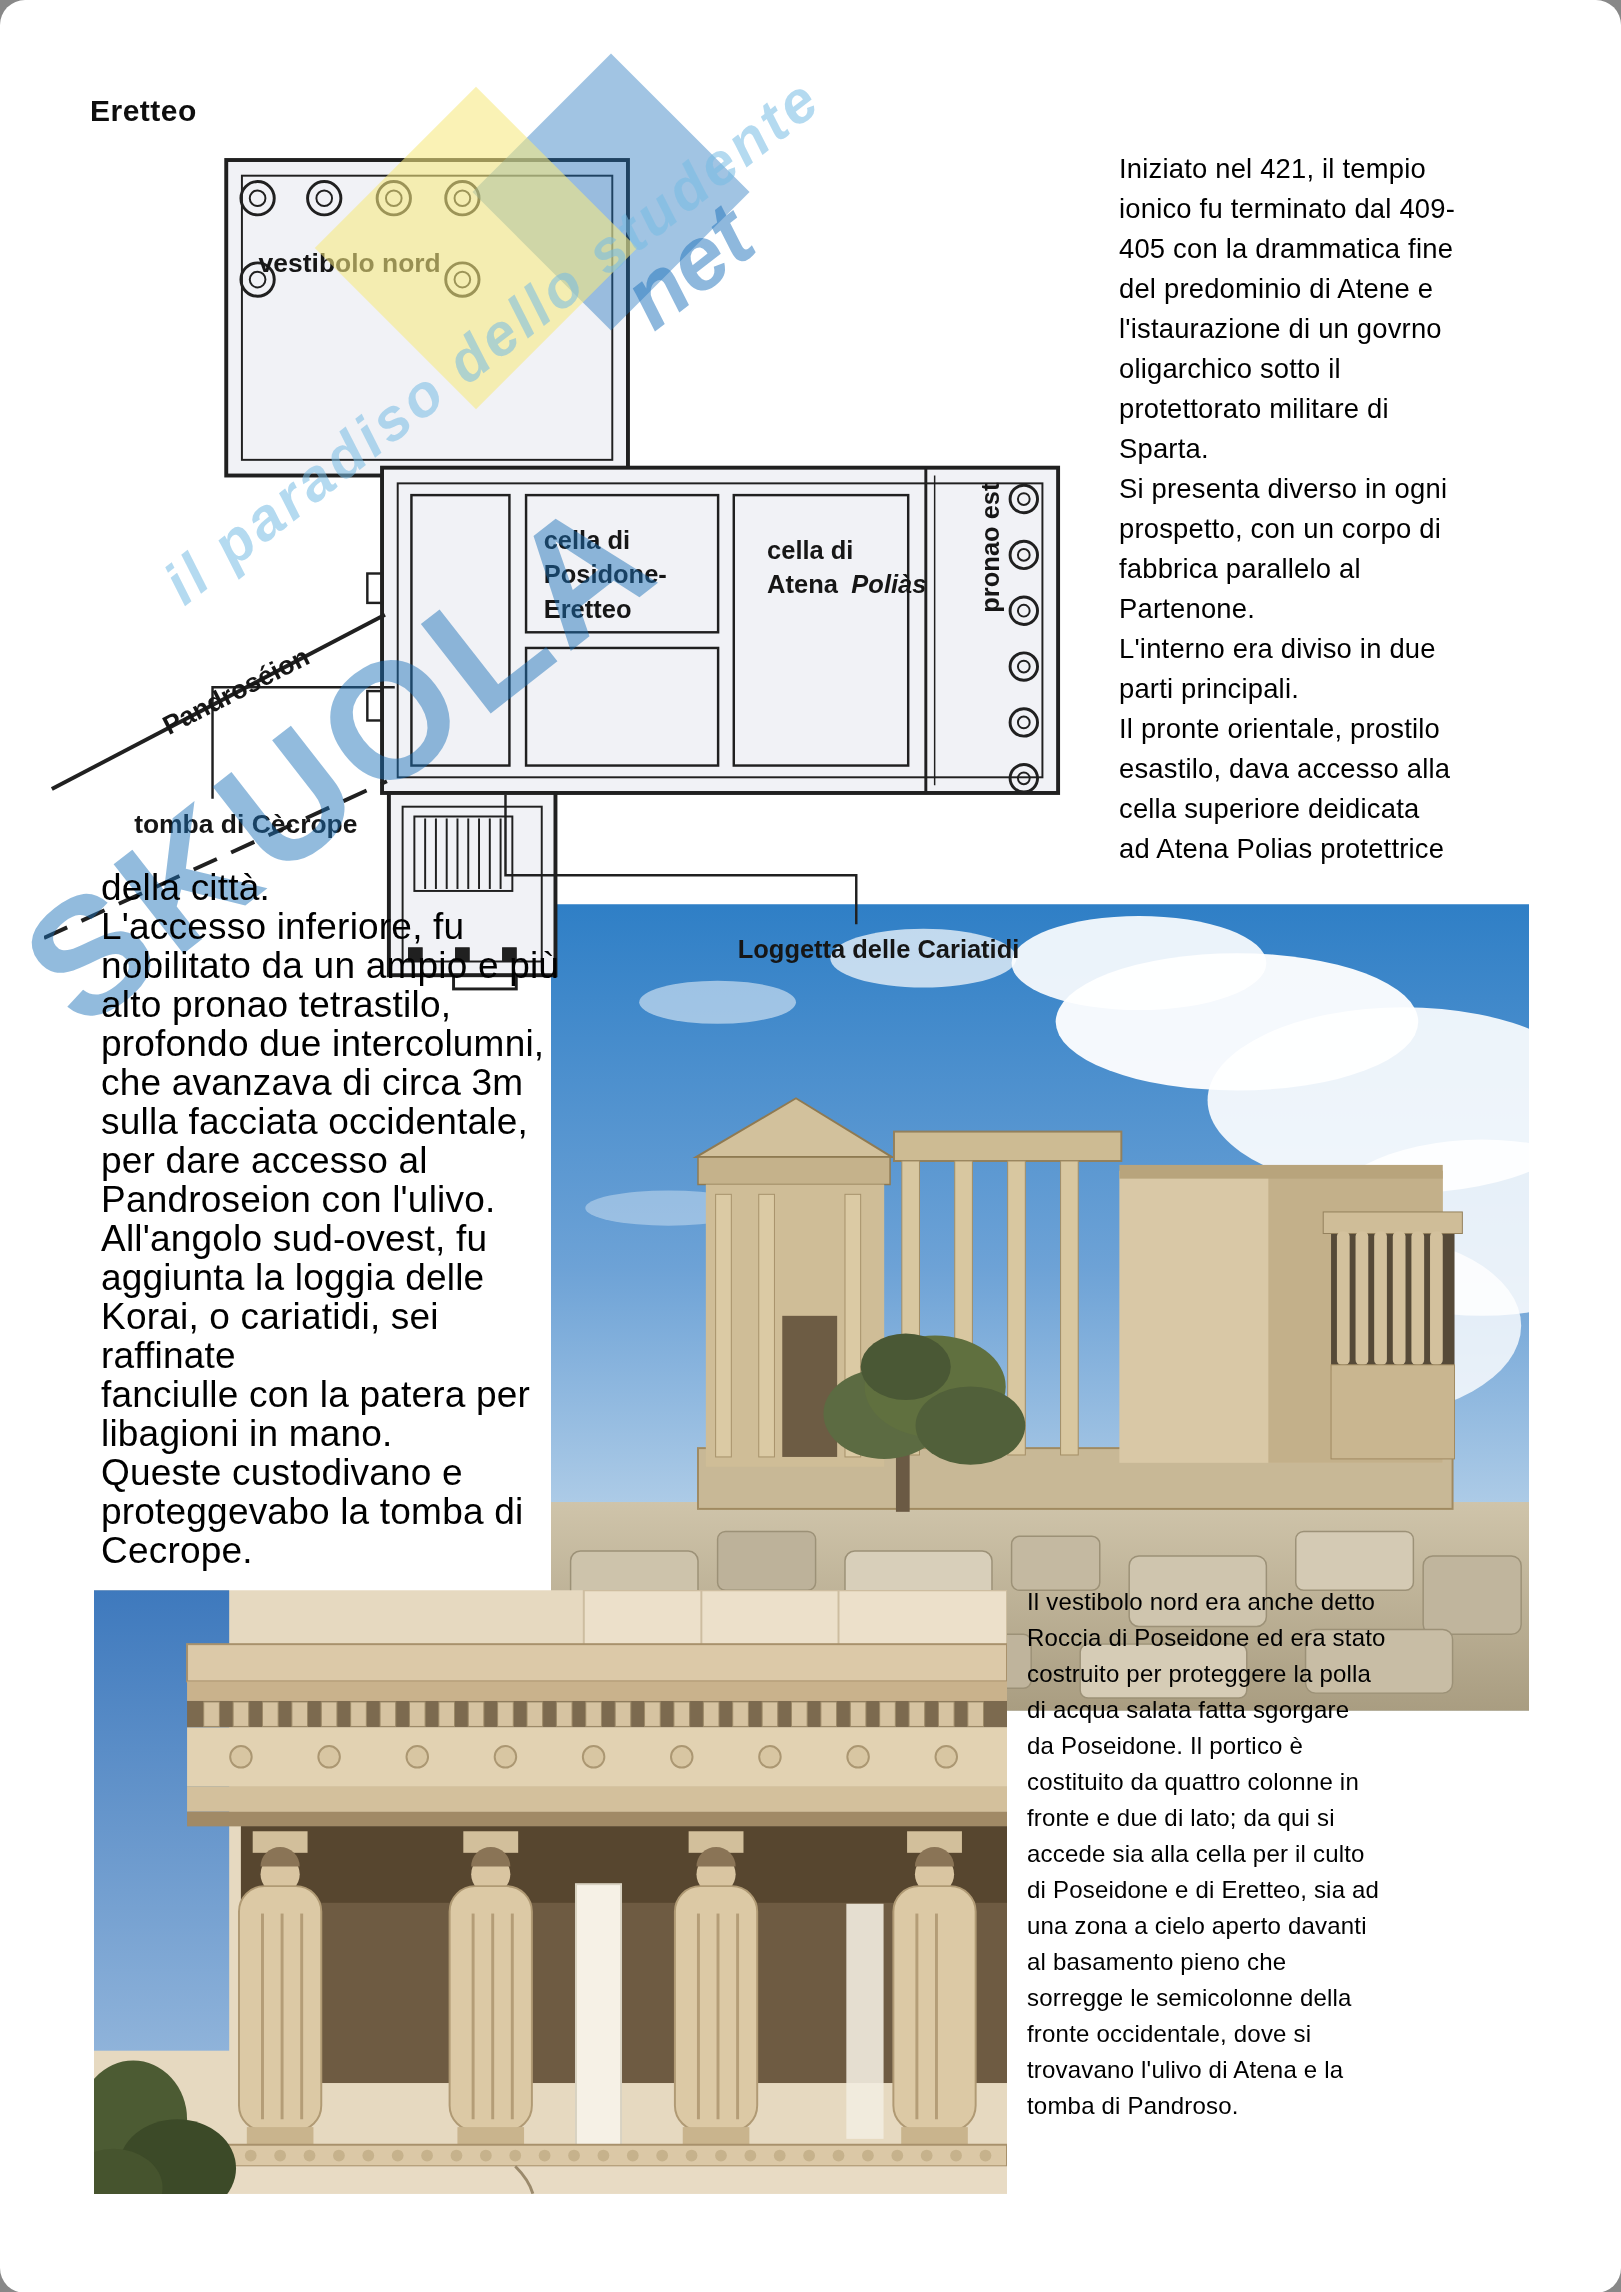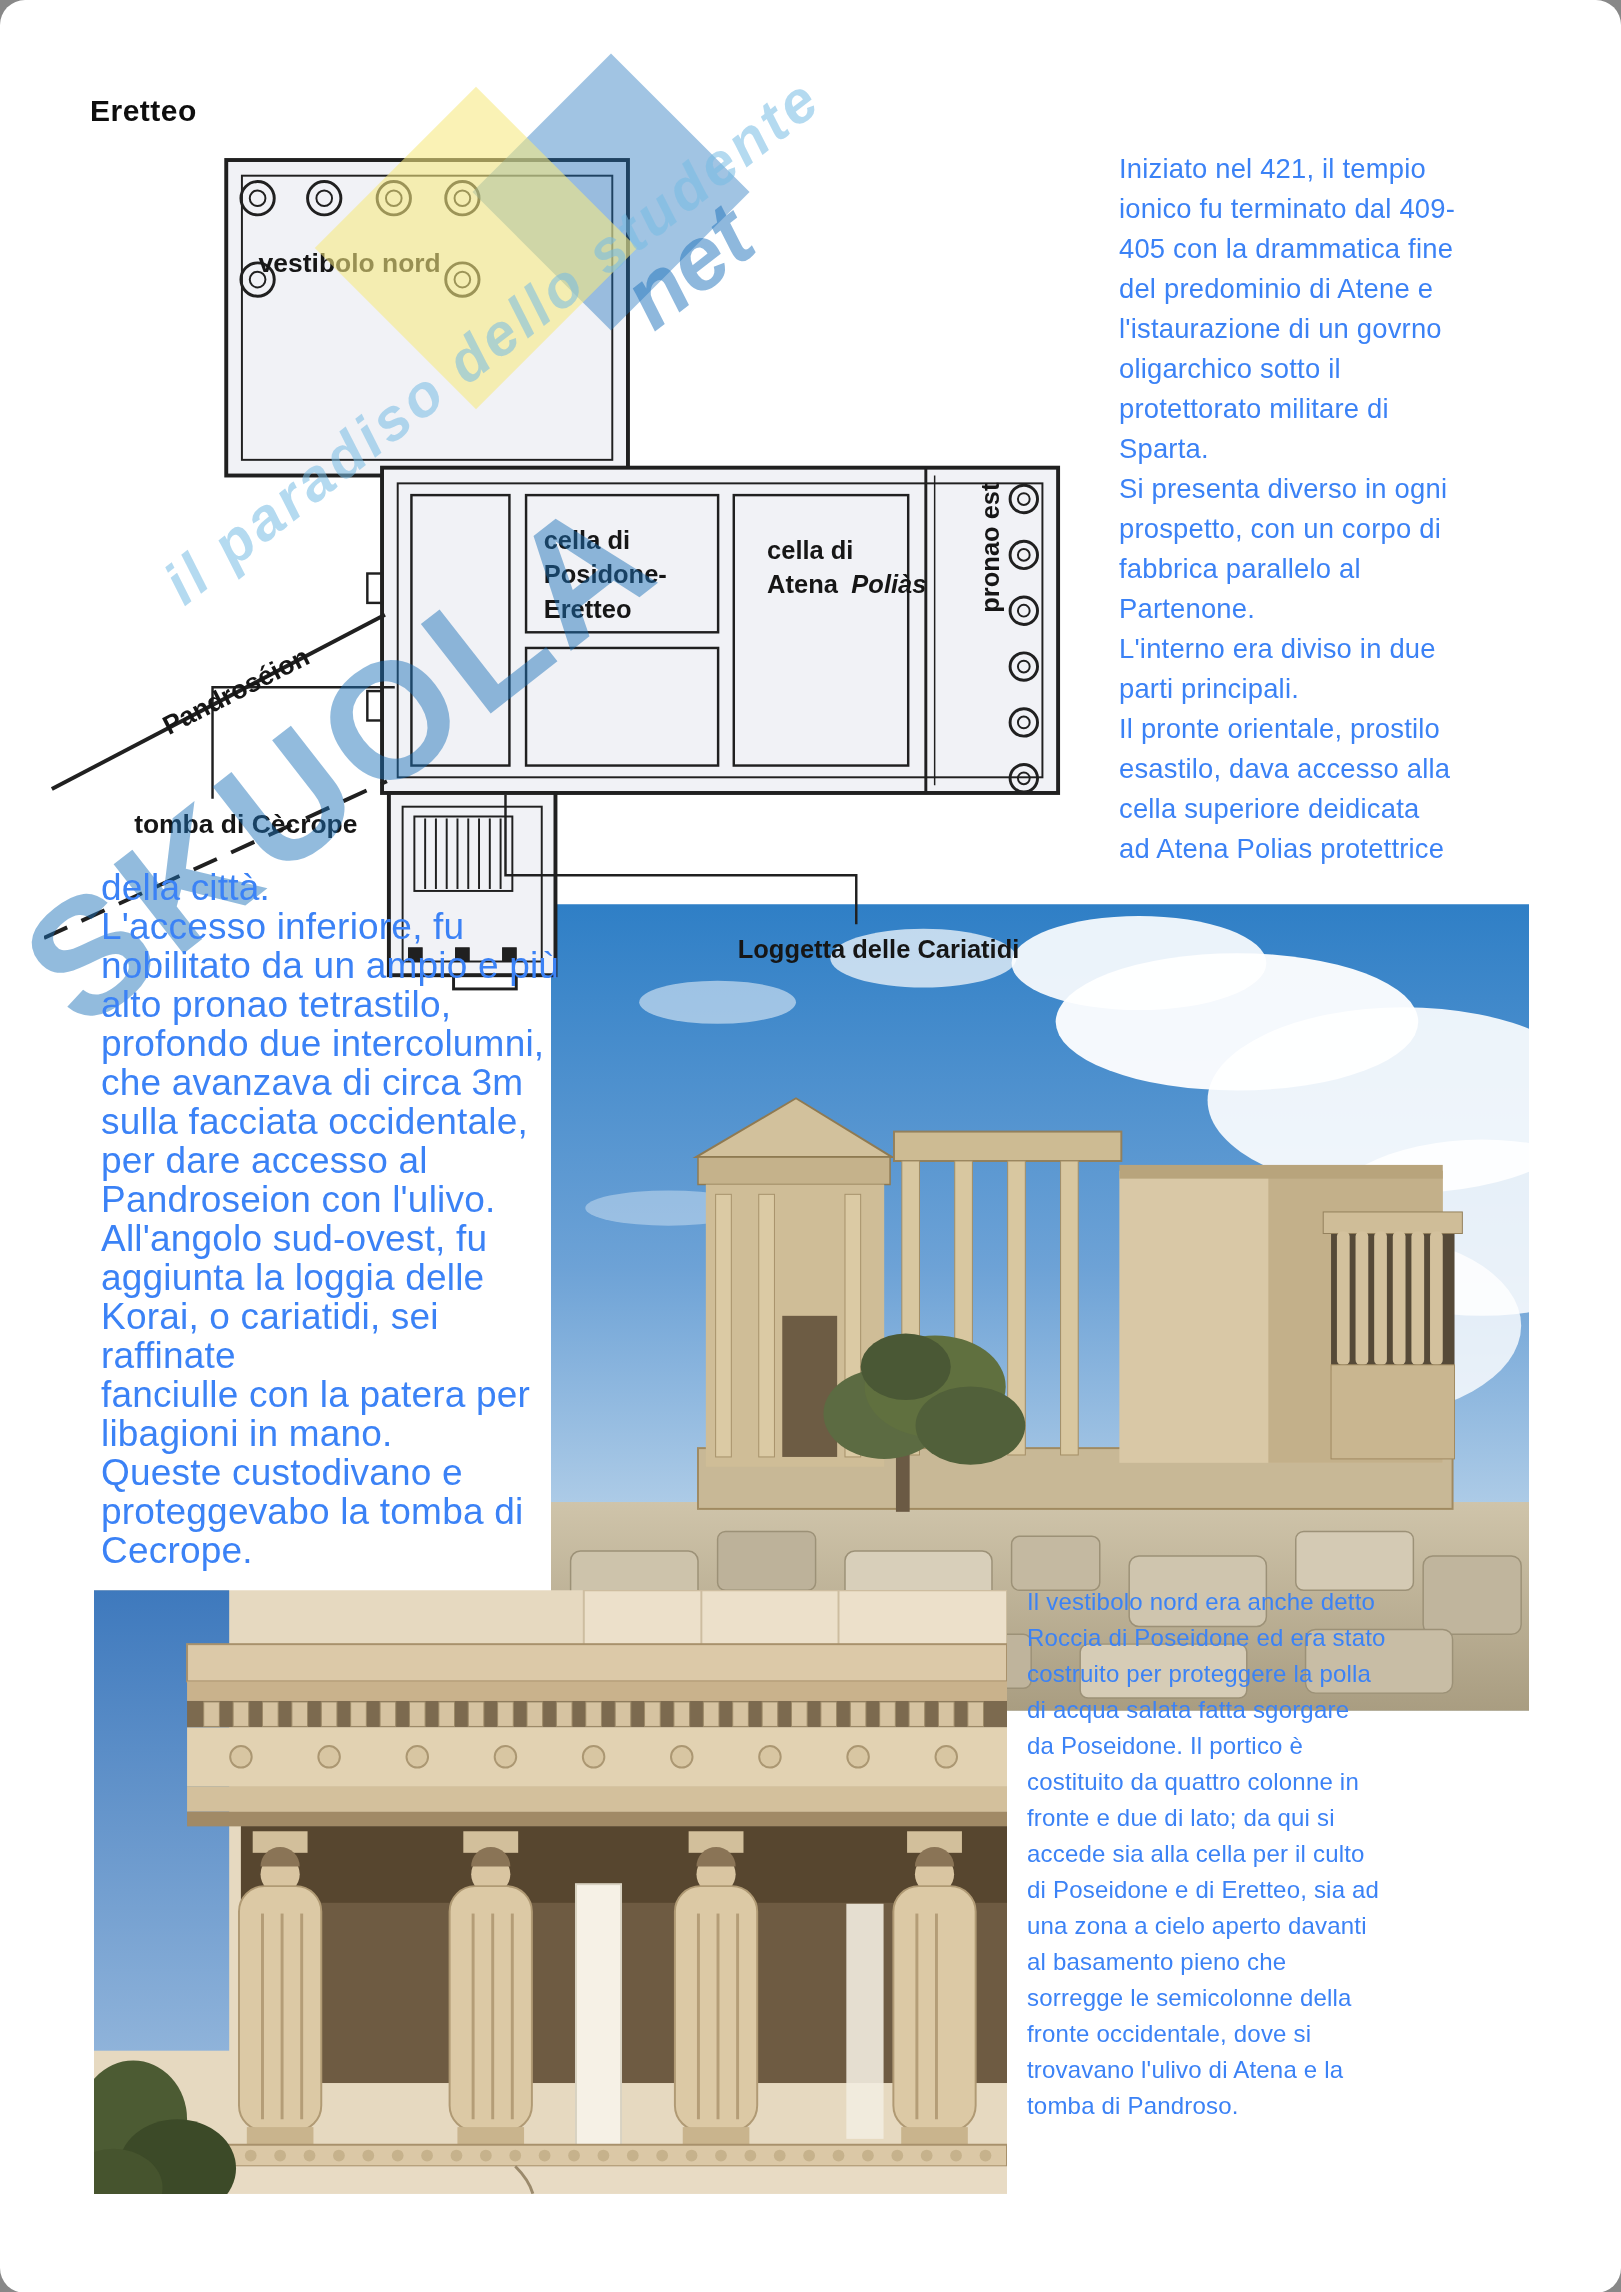--- a/index.html
+++ b/index.html
@@ -1,20 +1,20 @@
 <!DOCTYPE html>
 <html><head>
 <meta charset="utf-8">
 <style>
   html,body{margin:0;padding:0;background:#888;}
   .page{position:relative;width:1621px;height:2293px;background:#ffffff;overflow:hidden;
         font-family:"Liberation Sans",sans-serif;margin:0 auto;border-radius:25px;}
   .title{position:absolute;left:90px;top:94px;margin:0;font-size:30px;font-weight:bold;
          color:#0e0e0e;letter-spacing:0.5px;z-index:6;}
-  .para{position:absolute;color:#3b82f6;white-space:pre-line;letter-spacing:0.2px;z-index:6;}
+  .para{position:absolute;color:#000000;white-space:pre-line;letter-spacing:0.2px;z-index:6;}
   .col-rt{left:1119px;top:149px;width:461px;font-size:27.4px;line-height:40px;}
   .col-lm{left:101px;top:868px;width:461px;font-size:37px;line-height:39px;}
   .col-rb{left:1027px;top:1584px;width:529px;font-size:24px;line-height:36px;}
   .plan{position:absolute;left:44px;top:103px;width:1019px;height:941px;z-index:2;}
   .plan svg text{font-family:"Liberation Sans",sans-serif;font-weight:bold;fill:#161616;}
   .wm{position:absolute;z-index:3;pointer-events:none;}
   .wm-brand{left:47px;top:894px;transform:rotate(-38deg);transform-origin:0 50%;
             font-size:165px;font-weight:bold;letter-spacing:7.8px;color:rgba(27,112,184,.48);
             white-space:nowrap;}
   .wm-tagline{left:172px;top:557px;transform:rotate(-38deg);transform-origin:0 50%;

